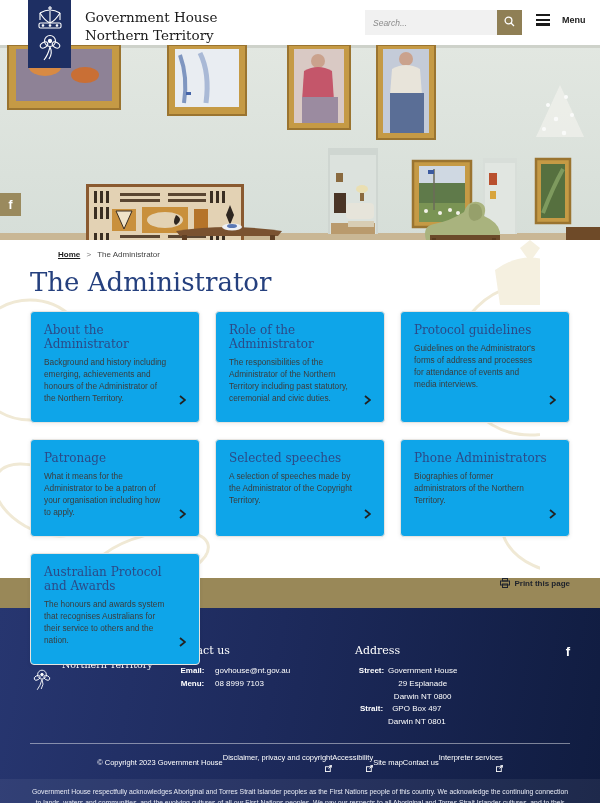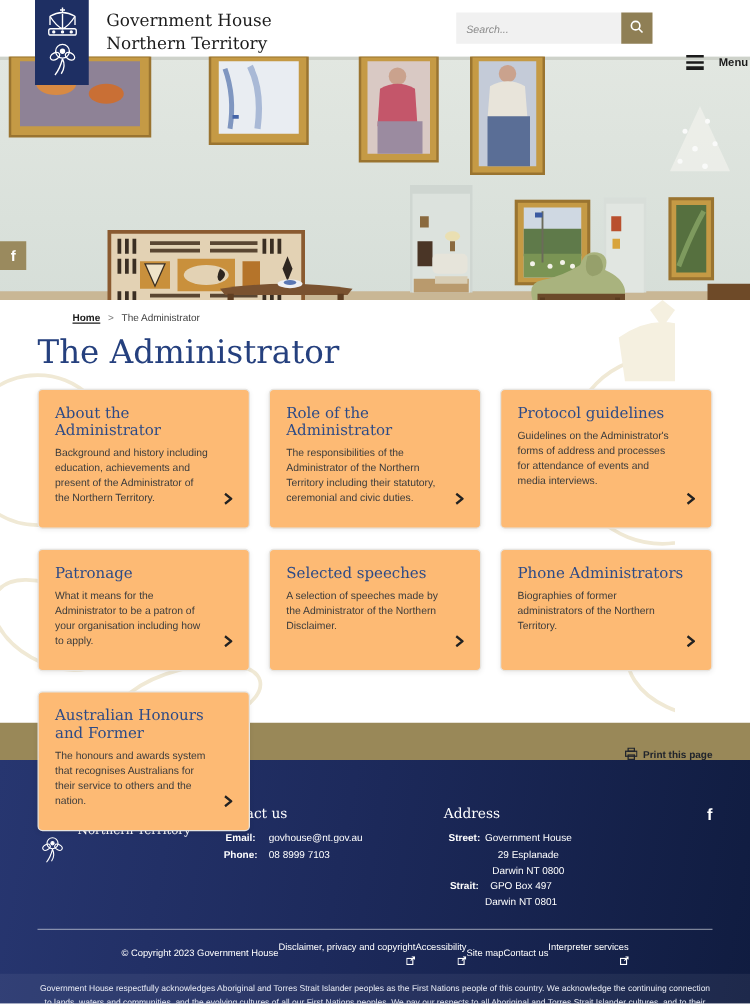--- a/index.html
+++ b/index.html
@@ -7,45 +7,45 @@
   .page { position:relative; width:600px; height:803px; margin:0 auto; overflow:hidden; background:#fff; }
 
   
   .site-header { position:relative; height:45px; background:#fff; z-index:30; }
   .logo-banner { position:absolute; left:28px; top:0; width:43px; height:68px; background:#1e2f63; display:flex; align-items:center; justify-content:center; z-index:31; }
   .site-title { position:absolute; left:85px; top:9px; font-family:"DejaVu Serif","Liberation Serif",serif; font-size:13.5px; line-height:1.3; color:#1b1b1b; }
   .search-wrap { position:absolute; left:365px; top:10px; display:flex; height:25px; }
   .search-input { width:132px; height:25px; border:none; background:#f1f1f1; font-size:8.5px; padding:0 8px; color:#444; outline:none;font-style:italic; }
   .search-input::placeholder { color:#8a8a8a; }
   .search-btn { width:25px; height:25px; background:#8f7f55; border:none; display:flex; align-items:center; justify-content:center; cursor:pointer; }
-  .menu-wrap { position:absolute; left:549px; top:14px; display:flex; align-items:center; gap:12px; cursor:pointer;margin-top:30px; }
+  .menu-wrap { position:absolute; left:536px; top:14px; display:flex; align-items:center; gap:12px; cursor:pointer; }
   .hamburger { display:flex; flex-direction:column; gap:2.5px; }
   .hamburger span { display:block; width:14px; height:2.2px; background:#1b1b1b; }
   .menu-label { font-size:9px; color:#1b1b1b; font-weight:bold; }
 
   
   .hero { position:relative; height:195px; overflow:hidden; }
   .hero svg { display:block; }
   .fb-share { position:absolute; left:0; top:148px; width:21px; height:23px; background:#9a8a5e; color:#fff; display:flex; align-items:center; justify-content:center; font-weight:bold; font-size:12px; cursor:pointer; z-index:5; }
 
   
   .content { position:relative; height:338px; padding:10px 30px 0; background:#fff; }
   .watermarks { position:absolute; inset:0; pointer-events:none; z-index:0; }
   .breadcrumb { position:relative; z-index:2; font-size:8px; color:#444; margin-bottom:8px;margin-left:28px; }
   .breadcrumb .bc-home { color:#1b1b1b; font-weight:bold; text-decoration:underline; cursor:pointer; }
   .breadcrumb .bc-sep { margin:0 4px; color:#777; }
   .page-title { position:relative; z-index:2; font-family:"DejaVu Serif","Liberation Serif",serif; font-weight:500; font-size:26px; color:#25407e; margin-bottom:14px; }
   .cards { position:relative; z-index:2; display:grid; grid-template-columns:repeat(3,1fr); column-gap:15px; row-gap:16px; grid-auto-rows:minmax(72px,auto); }
-  .card { position:relative; background:#fdba74; border:1px solid #e6e4e0; border-radius:4px; box-shadow:0 1px 4px rgba(0,0,0,0.07); padding:11px 13px 18px; cursor:pointer; }
+  .card { position:relative; background:#0ea5e9; border:1px solid #e6e4e0; border-radius:4px; box-shadow:0 1px 4px rgba(0,0,0,0.07); padding:11px 13px 18px; cursor:pointer; }
   .card-title { font-family:"DejaVu Serif","Liberation Serif",serif; font-size:12px; color:#2c4a87; margin-bottom:5px; }
   .card-body { font-size:8.3px; line-height:1.45; color:#3c3c3c; padding-right:18px; }
   .card-chevron { position:absolute; right:13px; bottom:13px; }
 
   
-  .meta-bar { height:30px; background:#998858; display:flex; align-items:flex-end; justify-content:space-between; padding:0 30px; }
+  .meta-bar { height:30px; background:#998858; display:flex; align-items:flex-start; justify-content:space-between; padding:0 30px; }
   .meta-updated { font-size:8px; color:#20242c; font-weight:bold; }
   .print-wrap { display:flex; align-items:center; gap:4px; cursor:pointer; }
   .print-label { font-size:8px; color:#20242c; font-weight:bold; }
 
   
   .footer { height:195px; background:linear-gradient(100deg,#273670 0%,#1d2a5c 45%,#101c40 100%); color:#fff; position:relative; }
   .footer-main { display:flex; padding:36px 30px 0; }
   .f-logo { display:flex; gap:8px; width:140px; }
   .f-name { font-family:"DejaVu Serif","Liberation Serif",serif; font-size:9.5px; line-height:1.35; padding-top:2px; }
   .f-col-contact { width:185px; }
@@ -283,62 +283,62 @@
       <span class="bc-home">Home</span>
       <span class="bc-sep">&gt;</span>
       <span class="bc-current">The Administrator</span>
     </nav>
 
     <h1 class="page-title">The Administrator</h1>
 
     <div class="cards">
       <div class="card">
         <div class="card-title">About the Administrator</div>
-        <div class="card-body">Background and history including education, achievements and present of the Administrator of the Northern Territory.</div>
+        <div class="card-body">Background and history including emerging, achievements and honours of the Administrator of the Northern Territory.</div>
         <span class="card-chevron"><svg width="7" height="10" viewBox="0 0 7 10">
               <path d="M1 1 L6 5 L1 9" stroke="#222" stroke-width="1.8" fill="none"></path>
             </svg></span>
       </div>
       <div class="card">
         <div class="card-title">Role of the Administrator</div>
-        <div class="card-body">The responsibilities of the Administrator of the Northern Territory including their statutory, ceremonial and civic duties.</div>
+        <div class="card-body">The responsibilities of the Administrator of the Northern Territory including past statutory, ceremonial and civic duties.</div>
         <span class="card-chevron"><svg width="7" height="10" viewBox="0 0 7 10">
               <path d="M1 1 L6 5 L1 9" stroke="#222" stroke-width="1.8" fill="none"></path>
             </svg></span>
       </div>
       <div class="card">
         <div class="card-title">Protocol guidelines</div>
         <div class="card-body">Guidelines on the Administrator's forms of address and processes for attendance of events and media interviews.</div>
         <span class="card-chevron"><svg width="7" height="10" viewBox="0 0 7 10">
               <path d="M1 1 L6 5 L1 9" stroke="#222" stroke-width="1.8" fill="none"></path>
             </svg></span>
       </div>
       <div class="card">
         <div class="card-title">Patronage</div>
         <div class="card-body">What it means for the Administrator to be a patron of your organisation including how to apply.</div>
         <span class="card-chevron"><svg width="7" height="10" viewBox="0 0 7 10">
               <path d="M1 1 L6 5 L1 9" stroke="#222" stroke-width="1.8" fill="none"></path>
             </svg></span>
       </div>
       <div class="card">
         <div class="card-title">Selected speeches</div>
-        <div class="card-body">A selection of speeches made by the Administrator of the Northern Disclaimer.</div>
+        <div class="card-body">A selection of speeches made by the Administrator of the Copyright Territory.</div>
         <span class="card-chevron"><svg width="7" height="10" viewBox="0 0 7 10">
               <path d="M1 1 L6 5 L1 9" stroke="#222" stroke-width="1.8" fill="none"></path>
             </svg></span>
       </div>
       <div class="card">
         <div class="card-title">Phone Administrators</div>
         <div class="card-body">Biographies of former administrators of the Northern Territory.</div>
         <span class="card-chevron"><svg width="7" height="10" viewBox="0 0 7 10">
               <path d="M1 1 L6 5 L1 9" stroke="#222" stroke-width="1.8" fill="none"></path>
             </svg></span>
       </div>
       <div class="card">
-        <div class="card-title">Australian Honours and Former</div>
+        <div class="card-title">Australian Protocol and Awards</div>
         <div class="card-body">The honours and awards system that recognises Australians for their service to others and the nation.</div>
         <span class="card-chevron"><svg width="7" height="10" viewBox="0 0 7 10">
               <path d="M1 1 L6 5 L1 9" stroke="#222" stroke-width="1.8" fill="none"></path>
             </svg></span>
       </div>
     </div>
   </main>
 
   <div class="meta-bar">
     <span class="meta-updated">Last updated: 23 January 2023</span>
@@ -377,21 +377,21 @@
           <div>Northern Territory</div>
         </div>
       </div>
       <div class="f-col-contact">
         <div class="f-heading">Contact us</div>
         <div class="f-row">
           <span class="f-label">Email:</span>
           <span>govhouse@nt.gov.au</span>
         </div>
         <div class="f-row">
-          <span class="f-label">Phone:</span>
+          <span class="f-label">Menu:</span>
           <span>08 8999 7103</span>
         </div>
       </div>
       <div class="f-col-address">
         <div class="f-heading">Address</div>
         <div class="f-row">
           <span class="f-lab2">Street:</span>
           <span class="f-lines">
             <div>Government House</div>
             <div>29 Esplanade</div>

